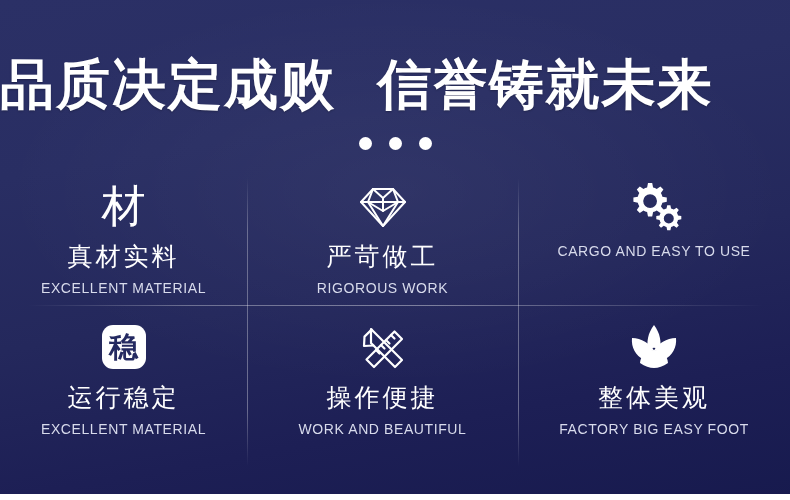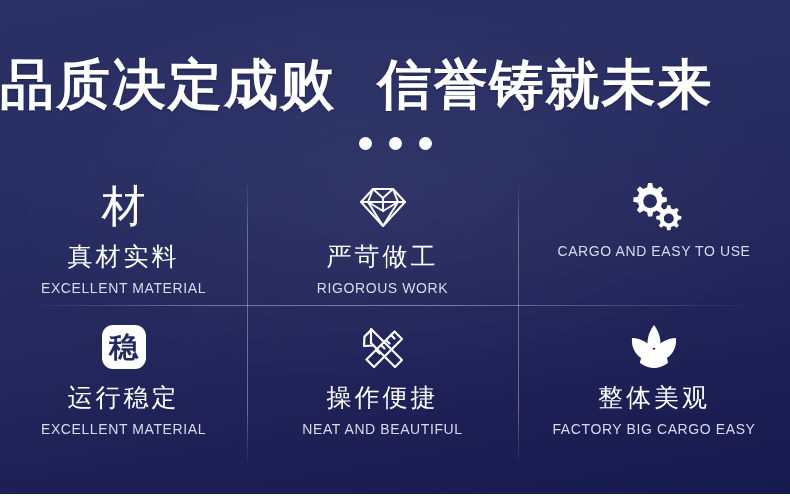--- a/index.html
+++ b/index.html
@@ -222,34 +222,34 @@
           <path d="M34 13 L37.5 16.5"></path>
           <path d="M29 18 L32.5 21.5"></path>
           <path d="M24 23 L27.5 26.5"></path>
           <path d="M19 28 L22.5 31.5"></path>
 
           <path d="M14 7 L21 14 L45 38 L38 45 L14 21 Z" transform="translate(0,0)"></path>
           <path d="M14.6 7.6 L7.5 14.6 L7 24 L16.4 23.5"></path>
         </svg>
       </div>
       <div class="cn-title">操作便捷</div>
-      <div class="en-sub">NEAT AND BEAUTIFUL</div>
+      <div class="en-sub">WORK AND BEAUTIFUL</div>
     </div>
 
     <div class="cell r2">
       <div class="icon-box">
         <svg class="svg-icon" width="58" height="46" viewBox="0 0 58 46" fill="#ffffff">
           <path d="M29 1 C23 9 21 18 23.5 27 C26 22.5 32 22.5 34.5 27 C37 18 35 9 29 1 Z"></path>
           <path d="M7 14 C6 23 10.5 32 19 35.5 C19.5 30 24 26.5 29 26.5 C25 19 16.5 14.5 7 14 Z"></path>
           <path d="M51 14 C41.5 14.5 33 19 29 26.5 C34 26.5 38.5 30 39 35.5 C47.5 32 52 23 51 14 Z"></path>
           <path d="M29 26 C21 26 15.5 31.5 15 39 C20 42.5 24.5 44 29 44 C33.5 44 38 42.5 43 39 C42.5 31.5 37 26 29 26 Z"></path>
         </svg>
       </div>
       <div class="cn-title">整体美观</div>
-      <div class="en-sub">FACTORY BIG CARGO EASY</div>
+      <div class="en-sub">FACTORY BIG EASY FOOT</div>
     </div>
 
     <div class="vline v1"></div>
     <div class="vline v2"></div>
     <div class="hline"></div>
 
   </div>
 </div>
 
 </body></html>

